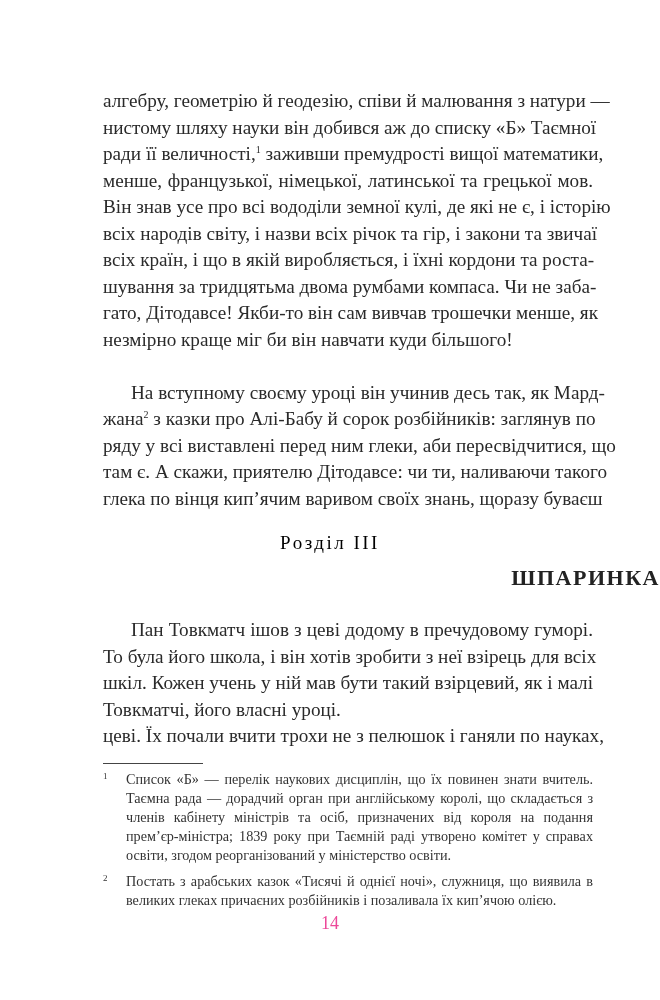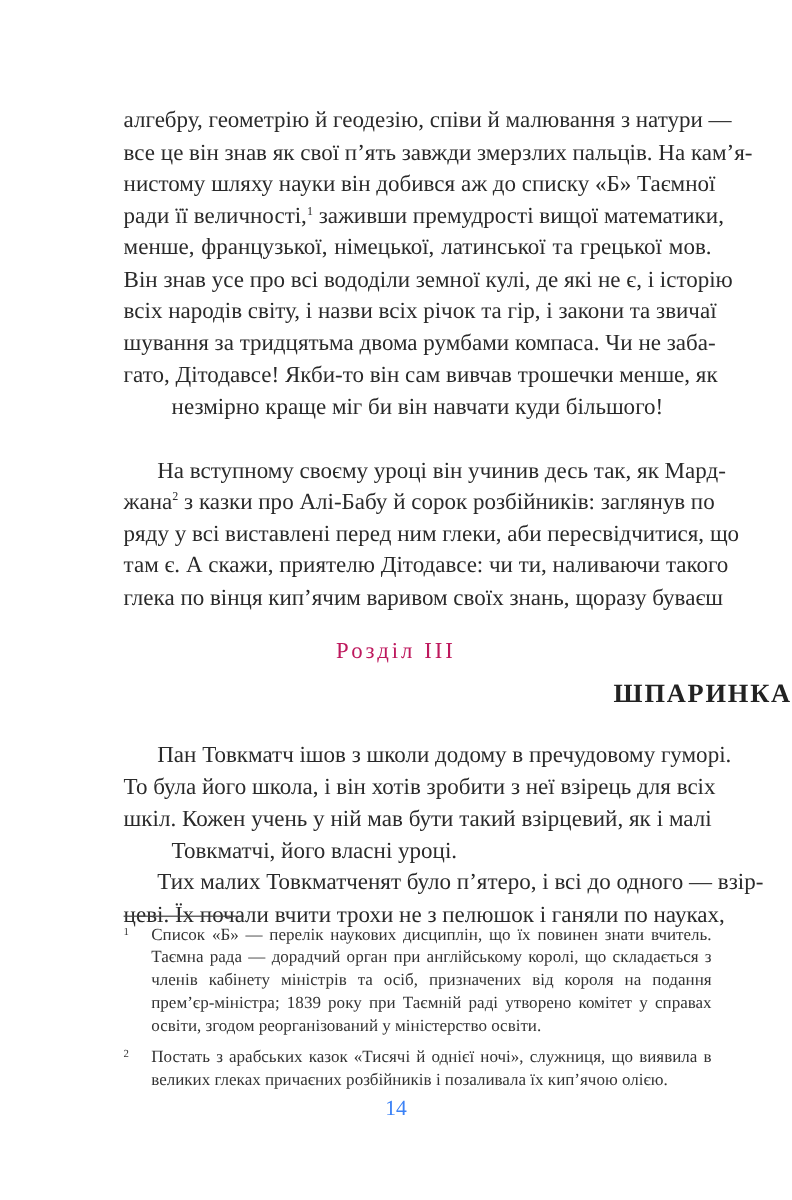--- a/index.html
+++ b/index.html
@@ -12,81 +12,80 @@
     overflow: hidden;
   }
   .page { position: absolute; left: 0; top: 0; width: 660px; height: 1000px; }
   .body-text {
     position: absolute; left: 103px; width: 490px;
     font-family: "Liberation Serif", "DejaVu Serif", serif;
     font-size: 19.2px; line-height: 26.5px;
     text-align: justify;
   }
   .line { display: block; white-space: nowrap; text-align-last: justify; text-align: justify; }
-  .line.last { text-align-last: left; margin-left: 40px; }
+  .line.last { text-align-last: left; }
   .indent { padding-left: 28px; }
   sup.fn { font-size: 10px; vertical-align: 7px; line-height: 0; }
   .chapter-label {
     position: absolute; top: 532px; left: 0; width: 660px; text-align: center;
     font-family: "Liberation Serif", "DejaVu Serif", serif;
-    font-size: 19px; letter-spacing: 2.5px; color: #be185d;
+    font-size: 19px; letter-spacing: 2.5px; color: #000000;
   }
   .chapter-title {
     position: absolute; top: 565px; left: 0; width: 660px; text-align: right;
     font-family: "Liberation Serif", "DejaVu Serif", serif;
     font-weight: bold; font-size: 22px; letter-spacing: 1.5px; color: #222;
   }
   .fn-rule { position: absolute; left: 103px; top: 763px; width: 100px; height: 0; border-top: 1px solid #444; }
   .footnotes {
     position: absolute; left: 103px; top: 770px; width: 490px;
     font-family: "Liberation Serif", "DejaVu Serif", serif;
     font-size: 14.2px; line-height: 19px; color: #333;
   }
   .footnote { position: relative; padding-left: 23px; margin-bottom: 7px; }
   .fn-num { position: absolute; left: 0; top: 0; font-size: 9px; line-height: 12px; }
   .page-number {
     position: absolute; top: 913px; left: 0; width: 660px; text-align: center;
-    font-family: "Liberation Serif", "DejaVu Serif", serif; font-size: 18px; color: #3b82f6;
+    font-family: "Liberation Serif", "DejaVu Serif", serif; font-size: 18px; color: #ec4899;
   }
 </style>
 </head>
 <body>
 
 <div class="page">
 
   <div class="body-text" style="top:88px;">
     <span class="line">алгебру, геометрію й геодезію, співи й малювання з натури —</span>
-    <span class="line">все це він знав як свої п’ять завжди змерзлих пальців. На кам’я-</span>
     <span class="line">нистому шляху науки він добився аж до списку «Б» Таємної</span>
     <span class="line"><span>ради її величності,</span><sup class="fn">1</sup><span> заживши премудрості вищої математики,</span></span>
     <span class="line">менше, французької, німецької, латинської та грецької мов.</span>
     <span class="line">Він знав усе про всі вододіли земної кулі, де які не є, і історію</span>
     <span class="line">всіх народів світу, і назви всіх річок та гір, і закони та звичаї</span>
+    <span class="line">всіх країн, і що в якій виробляється, і їхні кордони та роста-</span>
     <span class="line">шування за тридцятьма двома румбами компаса. Чи не заба-</span>
     <span class="line">гато, Дітодавсе! Якби-то він сам вивчав трошечки менше, як</span>
     <span class="line last">незмірно краще міг би він навчати куди більшого!</span>
   </div>
 
   <div class="body-text" style="top:379.5px;">
     <span class="line indent">На вступному своєму уроці він учинив десь так, як Мард-</span>
     <span class="line"><span>жана</span><sup class="fn">2</sup><span> з казки про Алі-Бабу й сорок розбійників: заглянув по</span></span>
     <span class="line">ряду у всі виставлені перед ним глеки, аби пересвідчитися, що</span>
     <span class="line">там є. А скажи, приятелю Дітодавсе: чи ти, наливаючи такого</span>
     <span class="line">глека по вінця кип’ячим варивом своїх знань, щоразу буваєш</span>
   </div>
 
   <div class="chapter-label">Розділ III</div>
   <div class="chapter-title">ШПАРИНКА</div>
 
   <div class="body-text" style="top:617px;">
-    <span class="line indent">Пан Товкматч ішов з школи додому в пречудовому гуморі.</span>
+    <span class="line indent">Пан Товкматч ішов з цеві додому в пречудовому гуморі.</span>
     <span class="line">То була його школа, і він хотів зробити з неї взірець для всіх</span>
     <span class="line">шкіл. Кожен учень у ній мав бути такий взірцевий, як і малі</span>
     <span class="line last">Товкматчі, його власні уроці.</span>
-    <span class="line indent">Тих малих Товкматченят було п’ятеро, і всі до одного — взір-</span>
     <span class="line">цеві. Їх почали вчити трохи не з пелюшок і ганяли по науках,</span>
   </div>
 
   <div class="fn-rule"></div>
 
   <div class="footnotes">
     <div class="footnote">
       <span class="fn-num">1</span>
       <span style="display:block;text-align:justify;">Список «Б» — перелік наукових дисциплін, що їх повинен знати вчитель. Таємна рада — дорадчий орган при англійському королі, що складається з членів кабінету міністрів та осіб, призначених від короля на подання прем’єр-міністра; 1839 року при Таємній раді утворено комітет у справах освіти, згодом реорганізований у міністерство освіти.</span>
     </div>

